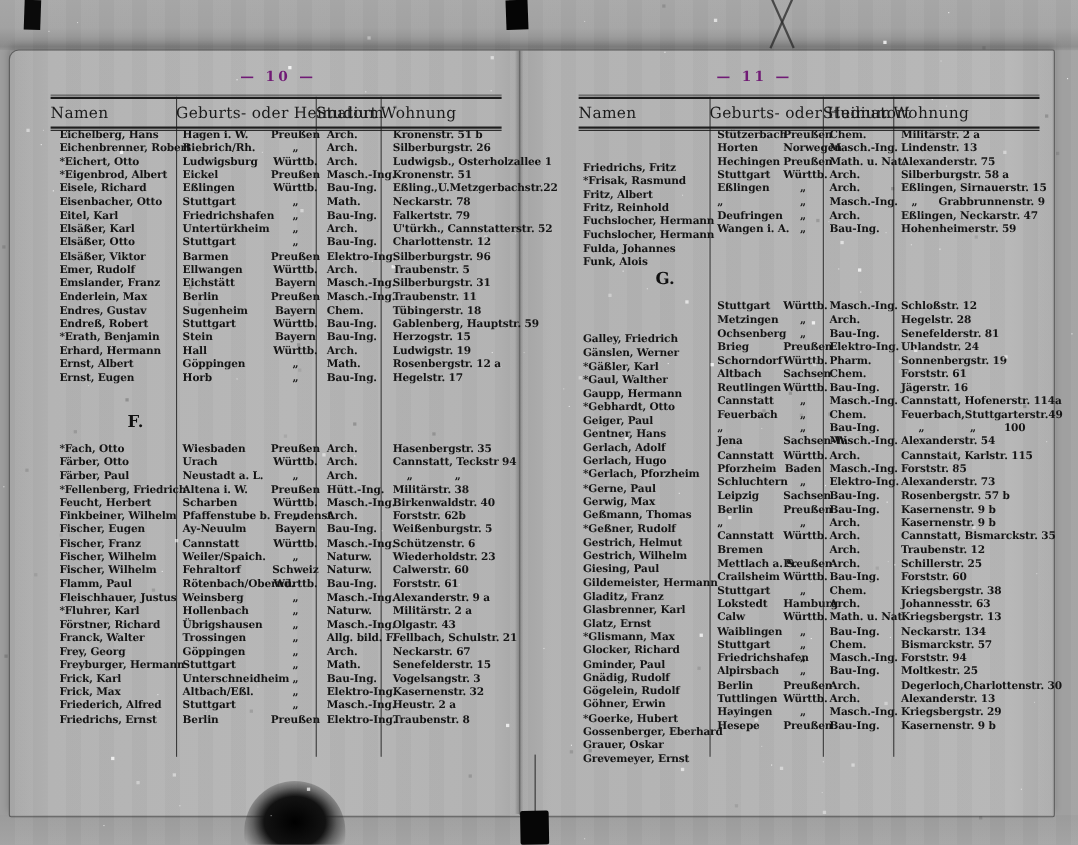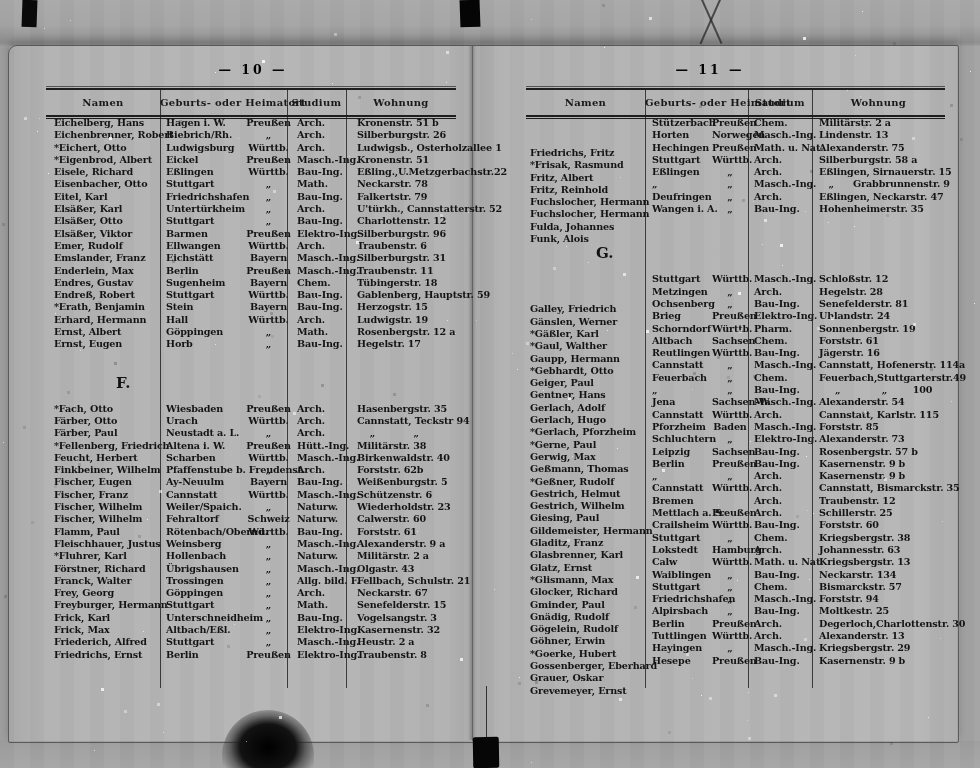--- a/index.html
+++ b/index.html
@@ -35,27 +35,27 @@
   .mark-x i:first-child{transform:rotate(24deg);}
   .mark-x i:last-child{transform:rotate(-24deg);}
   .thumb{position:absolute;left:222px;top:710px;width:92px;height:60px;
     background:radial-gradient(ellipse 55% 70% at 50% 62%,#000 0%,#121212 55%,rgba(40,40,40,0.55) 75%,rgba(120,120,120,0) 100%);
     border-radius:46px 46px 8px 8px;filter:blur(0.6px);}
   .clip{position:absolute;left:473px;top:737px;width:26px;height:31px;background:#060606;border-radius:2px;transform:rotate(-1deg);}
   .clip-wire{position:absolute;left:486px;top:686px;width:1px;height:53px;background:rgba(20,20,20,0.8);}
   .grain,.grain2{position:absolute;left:0;top:0;width:1px;height:1px;pointer-events:none;}
   
   .page{position:absolute;color:#191919;}
-  .page-heading{position:absolute;width:180px;text-align:center;font-weight:700;font-size:12.5px;letter-spacing:3px;color:#000000;}
+  .page-heading{position:absolute;width:180px;text-align:center;font-weight:700;font-size:12.5px;letter-spacing:3px;color:#701a75;}
   .ptable{position:absolute;height:606px;}
   .thead{position:relative;border-top:2.2px solid #1e1e1e;border-bottom:2.2px solid #1e1e1e;height:25px;
     display:flex;align-items:center;}
   .thead::before{content:"";position:absolute;left:0;right:0;top:-4px;height:1px;background:rgba(30,30,30,0.65);}
   .thead::after{content:"";position:absolute;left:0;right:0;bottom:-4px;height:1px;background:#1e1e1e;}
-  .hcell{font-weight:700;font-size:10px;text-align:center;letter-spacing:0.3px;white-space:pre;}
+  .hcell{font-weight:400;font-size:14px;text-align:left;letter-spacing:0.3px;white-space:pre;}
   .vrule{position:absolute;top:0;bottom:6px;width:1px;background:rgba(28,28,28,0.8);}
   .tbody{}
   .trow{display:flex;height:12.3px;line-height:12.3px;}
   .cell{font-weight:700;font-size:9.6px;white-space:pre;overflow:visible;letter-spacing:-0.15px;color:#141414;}
   .section-letter{font-weight:700;font-size:15px;height:24px;line-height:24px;padding-left:70px;margin-bottom:8px;color:#111;}
   
   .pt-left .c-name {width:114px;padding-left:8px;box-sizing:border-box;flex:none;}
   .pt-left .c-place{width:86px;padding-left:6px;box-sizing:border-box;flex:none;}
   .pt-left .c-state{width:45px;text-align:center;flex:none;}
   .pt-left .c-study{width:59px;padding-left:6px;box-sizing:border-box;flex:none;}
@@ -162,21 +162,21 @@
           <span class="cell c-place">Barmen</span>
           <span class="cell c-state">Preußen</span>
           <span class="cell c-study">Elektro-Ing.</span>
           <span class="cell c-addr">Silberburgstr. 96</span>
         </div>
         <div class="trow">
           <span class="cell c-name">Emer, Rudolf</span>
           <span class="cell c-place">Ellwangen</span>
           <span class="cell c-state">Württb.</span>
           <span class="cell c-study">Arch.</span>
-          <span class="cell c-addr">Traubenstr. 6</span>
+          <span class="cell c-addr">Traubenstr. 5</span>
         </div>
         <div class="trow">
           <span class="cell c-name">Emslander, Franz</span>
           <span class="cell c-place">Eichstätt</span>
           <span class="cell c-state">Bayern</span>
           <span class="cell c-study">Masch.-Ing.</span>
           <span class="cell c-addr">Silberburgstr. 31</span>
         </div>
         <div class="trow">
           <span class="cell c-name">Enderlein, Max</span>
@@ -374,21 +374,21 @@
           <span class="cell c-place">Berlin</span>
           <span class="cell c-state">Preußen</span>
           <span class="cell c-study">Elektro-Ing.</span>
           <span class="cell c-addr">Traubenstr. 8</span>
         </div>
       </div>
   </div>
 </div>
 
 <div class="page">
-  <div class="page-heading" style="left:620px;top:62px;">—  11  —</div>
+  <div class="page-heading" style="left:596px;top:62px;">—  11  —</div>
   <div class="ptable pt-right" style="left:526px;top:88px;width:419px;">
     <div class="thead">
       <div class="hcell" style="width:119px;">Namen</div>
       <div class="hcell" style="width:103px;">Geburts- oder Heimatort</div>
       <div class="hcell" style="width:64px;">Studium</div>
       <div class="hcell" style="width:133px;">Wohnung</div>
     </div>
     <div class="vrule" style="left:119px;"></div>
     <div class="vrule" style="left:222px;"></div>
     <div class="vrule" style="left:286px;"></div>
@@ -440,21 +440,21 @@
           <span class="cell c-place">Deufringen</span>
           <span class="cell c-state">„</span>
           <span class="cell c-study">Arch.</span>
           <span class="cell c-addr">Eßlingen, Neckarstr. 47</span>
         </div>
         <div class="trow">
           <span class="cell c-name">Funk, Alois</span>
           <span class="cell c-place">Wangen i. A.</span>
           <span class="cell c-state">„</span>
           <span class="cell c-study">Bau-Ing.</span>
-          <span class="cell c-addr">Hohenheimerstr. 35</span>
+          <span class="cell c-addr">Hohenheimerstr. 59</span>
         </div>
         <div style="height: 26px;"></div>
         <div class="section-letter">G.</div>
         <div class="trow">
           <span class="cell c-name">Galley, Friedrich</span>
           <span class="cell c-place">Stuttgart</span>
           <span class="cell c-state">Württb.</span>
           <span class="cell c-study">Masch.-Ing.</span>
           <span class="cell c-addr">Schloßstr. 12</span>
         </div>

